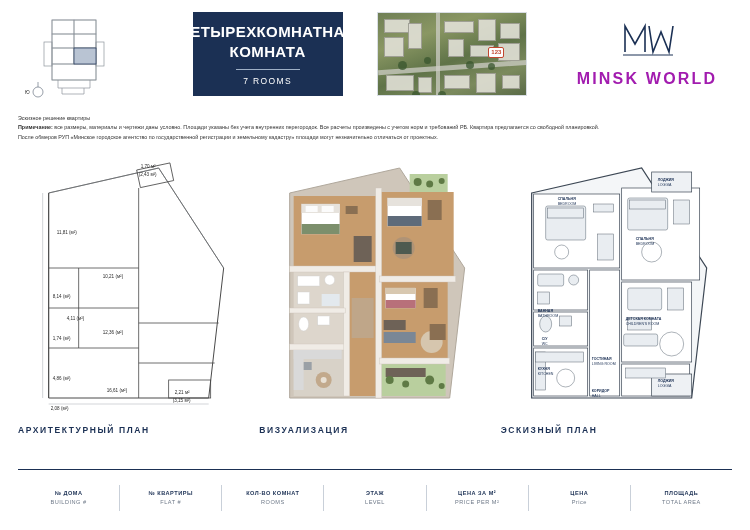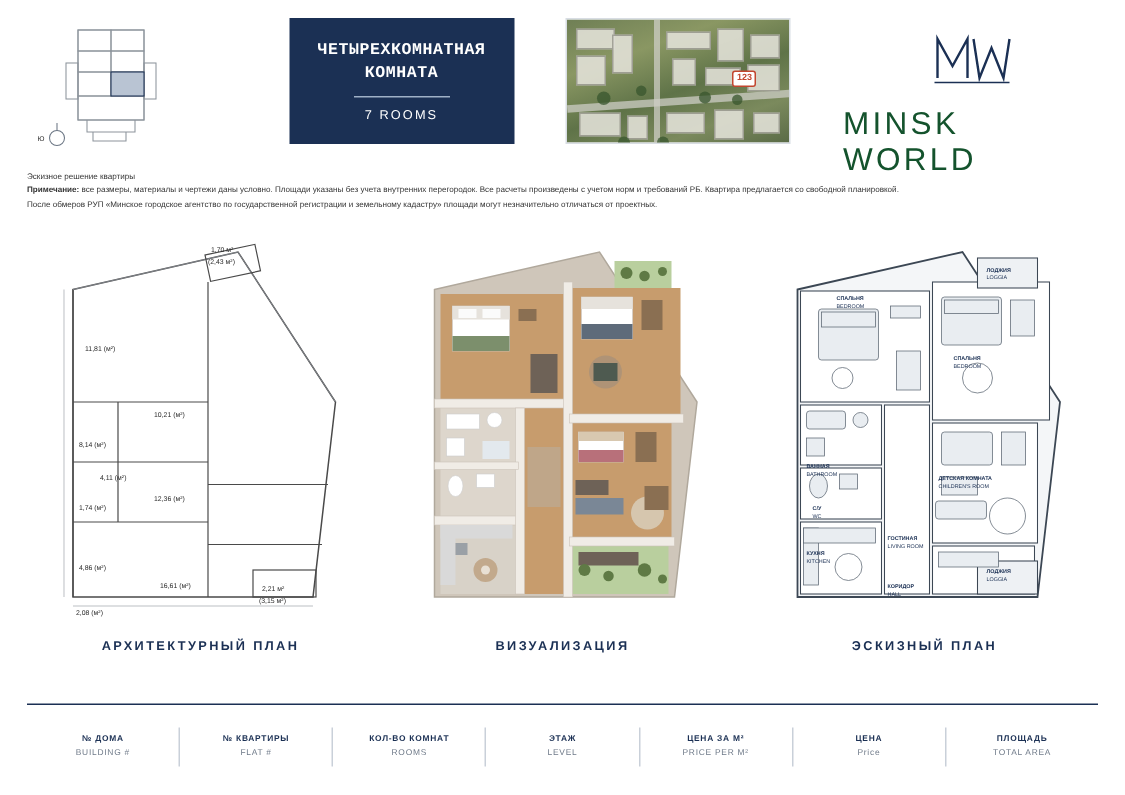--- a/index.html
+++ b/index.html
@@ -38,25 +38,24 @@
     background: #1b3054;
     color: #ffffff;
     display: flex;
     flex-direction: column;
     align-items: center;
     justify-content: center;
     text-align: center;
     padding: 6px 4px;
   }
   .title-card .t1 {
-    font-size: 11px;
+    font-size: 15px;
     font-weight: bold;
     letter-spacing: 0.4px;
     line-height: 1.35;
-    font-family: Liberation Mono, monospace;
   }
   .title-card .rule {
     width: 64px;
     height: 1px;
     background: #9fb0c6;
     margin: 7px 0 6px 0;
   }
   .title-card .t2 {
     font-size: 8.5px;
     letter-spacing: 1.4px;
@@ -103,24 +102,24 @@
   .brand {
     width: 170px;
     display: flex;
     flex-direction: column;
     align-items: center;
     justify-content: center;
     padding-top: 6px;
   }
   .brand .mark { margin-bottom: 8px; }
   .brand .name {
-    font-size: 21px;
+    font-size: 16px;
     letter-spacing: 2.2px;
-    color: #14532d;
-    font-weight: normal;
+    color: #a21caf;
+    font-weight: bold;
   }
 
   
   .notes {
     padding: 4px 18px 0 18px;
     font-size: 5.4px;
     line-height: 1.75;
     color: #333;
   }
   .notes .strong { font-weight: bold; }
@@ -135,21 +134,20 @@
   .plan-col {
     flex: 1;
     position: relative;
   }
   .plan-box {
     position: relative;
     width: 100%;
     height: 275px;
   }
   .plan-caption {
-    text-align: center;
     font-size: 8.5px;
     letter-spacing: 1.6px;
     color: #1b3054;
     font-weight: bold;
     margin-top: 2px;
   }
   svg.plan { display: block; width: 100%; height: 100%; }
 
   
   .footer-sep {

